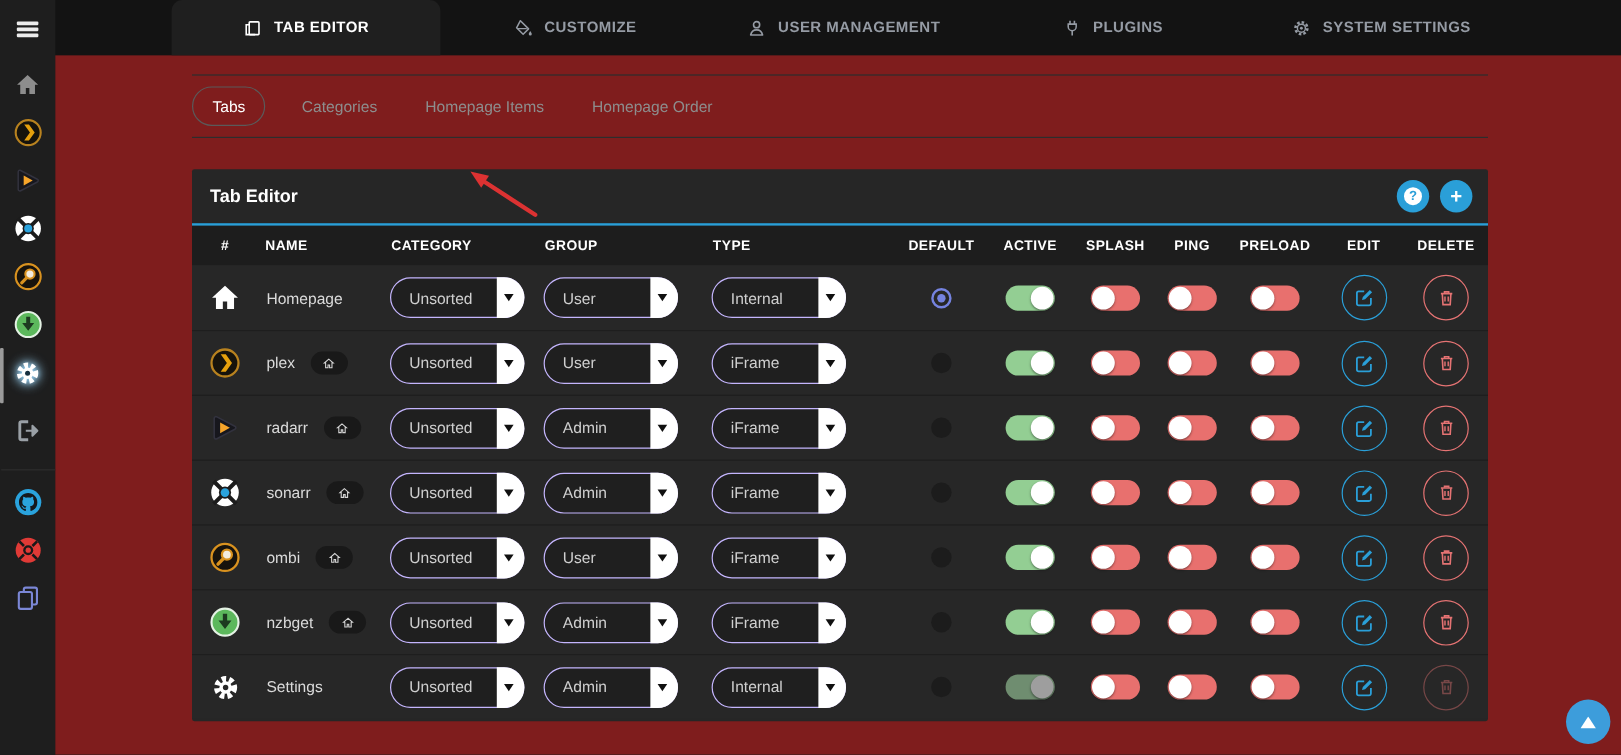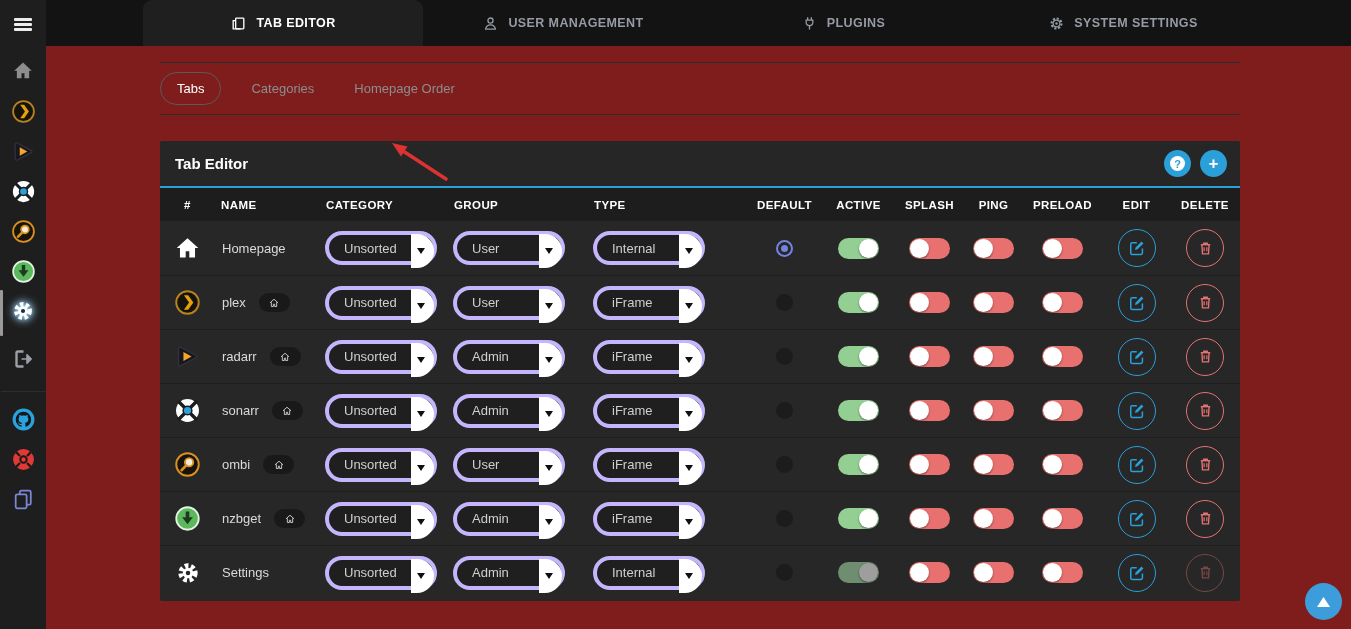--- a/index.html
+++ b/index.html
@@ -53,21 +53,21 @@
   .hcell.al { padding-left:6px; }
   .hcell.c0 { text-align:center; }
   .trow { height:54px; background:#272727; border-top:1px solid #1e1e1e; }
   .trow:first-child { border-top:none; }
   .cell { display:flex; align-items:center; }
   .cell.center { justify-content:center; }
   .cell-icon { justify-content:center; }
   .name-wrap { display:flex; align-items:center; gap:13px; padding-left:7px; }
   .tab-name { color:#dadada; font-size:13px; }
   .badge-home { width:31px; height:19px; border-radius:10px; background:#191919; display:flex; align-items:center; justify-content:center; }
-  .select { width:112px; height:34px; margin-left:5px; background:#1f1f1f; border:4px solid #c4b5fd; border-radius:17px;
+  .select { width:112px; height:34px; margin-left:5px; background:#1f1f1f; border:1px solid #c4b5fd; border-radius:17px;
     position:relative; display:flex; align-items:center; padding-left:15px; color:#cfcfcf; font-size:13px; cursor:pointer; }
   .select .dcap { position:absolute; right:-1px; top:-1px; width:23px; height:34px; background:#fff;
     border-radius:0 17px 17px 0; display:flex; align-items:center; justify-content:center; }
   .select .caret { width:0; height:0; border-left:4.5px solid transparent; border-right:4.5px solid transparent; border-top:6px solid #101010; margin-right:3px; }
   .radio { width:17px; height:17px; border-radius:50%; cursor:pointer; position:relative; }
   .radio.sel { border:2px solid #7583e0; }
   .radio.sel::after { content:''; position:absolute; left:50%; top:50%; width:7px; height:7px; margin:-3.5px 0 0 -3.5px; border-radius:50%; background:#7583e0; }
   .radio.unsel { background:#1c1c1c; }
   .toggle { width:41px; height:21px; border-radius:11px; position:relative; cursor:pointer; }
   .toggle .knob { position:absolute; top:1px; width:19px; height:19px; border-radius:50%; background:#fff; box-shadow:0 1px 2px rgba(0,0,0,.45); }
@@ -177,20 +177,30 @@
             <svg width="17" height="17" viewBox="0 0 24 24">
               <rect x="8" y="4.5" width="11.5" height="15" rx="1" fill="none" stroke="#ffffff" stroke-width="1.9"></rect>
               <path d="M8 8H4.5v11.5H15" fill="none" stroke="#ffffff" stroke-width="1.9"></path>
             </svg>
           </span>
           <span>TAB EDITOR</span>
         </div>
         <div class="top-tab">
           <span style="display: flex;">
             <svg width="17" height="17" viewBox="0 0 24 24">
+              <path d="M8 3.2l9.6 9.6-6.4 6.4L3.5 11.5z" fill="none" stroke="#959ba4" stroke-width="1.8" stroke-linejoin="round"></path>
+              <path d="M4.5 12.5h11" stroke="#959ba4" stroke-width="1.4"></path>
+              <path d="M19.6 15.2c1 1.5 1.8 2.6 1.8 3.6a1.8 1.8 0 1 1-3.6 0c0-1 .8-2.1 1.8-3.6z" fill="#959ba4"></path>
+            </svg>
+          </span>
+          <span>CUSTOMIZE</span>
+        </div>
+        <div class="top-tab">
+          <span style="display: flex;">
+            <svg width="17" height="17" viewBox="0 0 24 24">
               <circle cx="12" cy="7.8" r="3.6" fill="none" stroke="#959ba4" stroke-width="1.9"></circle>
               <path d="M5 20c.9-4 3.6-6 7-6s6.1 2 7 6z" fill="none" stroke="#959ba4" stroke-width="1.9" stroke-linejoin="round"></path>
             </svg>
           </span>
           <span>USER MANAGEMENT</span>
         </div>
         <div class="top-tab">
           <span style="display: flex;">
             <svg width="17" height="17" viewBox="0 0 24 24">
               <path d="M9.4 3.2v4M14.6 3.2v4" stroke="#959ba4" stroke-width="1.9"></path>
@@ -210,20 +220,21 @@
           </span>
           <span>SYSTEM SETTINGS</span>
         </div>
       </div>
   </div>
 
   <main class="content">
     <div class="subtabs-wrap" id="subtabs">
         <div class="subtab pill">Tabs</div>
         <div class="subtab plain">Categories</div>
+        <div class="subtab plain">Homepage Items</div>
         <div class="subtab plain">Homepage Order</div>
       </div>
 
     <svg class="annotation-arrow" width="120" height="95" viewBox="0 0 120 95">
       <line x1="110" y1="85" x2="67" y2="57" stroke="#dc3232" stroke-width="3.6" stroke-linecap="round"></line>
       <polygon points="56,49 71.5,52.5 65,62.5" fill="#dc3232"></polygon>
     </svg>
 
     <section class="panel">
       <header class="panel-header">

